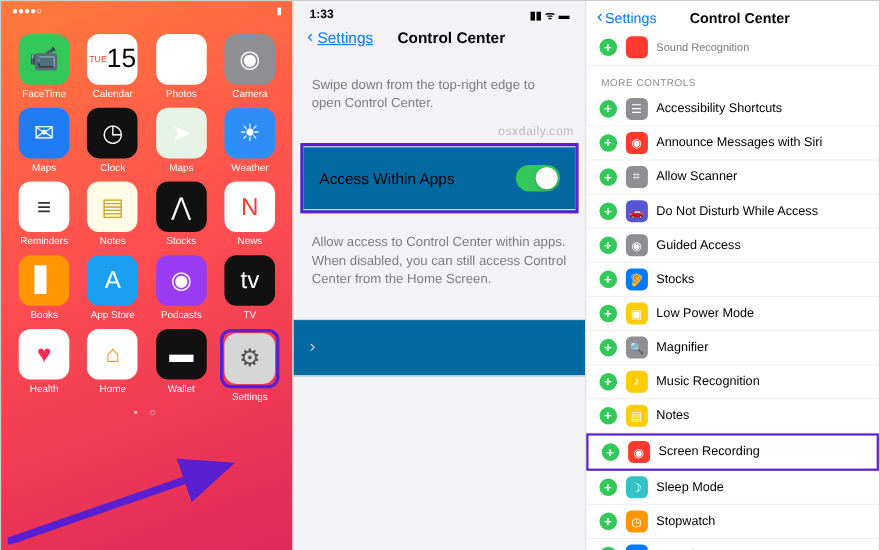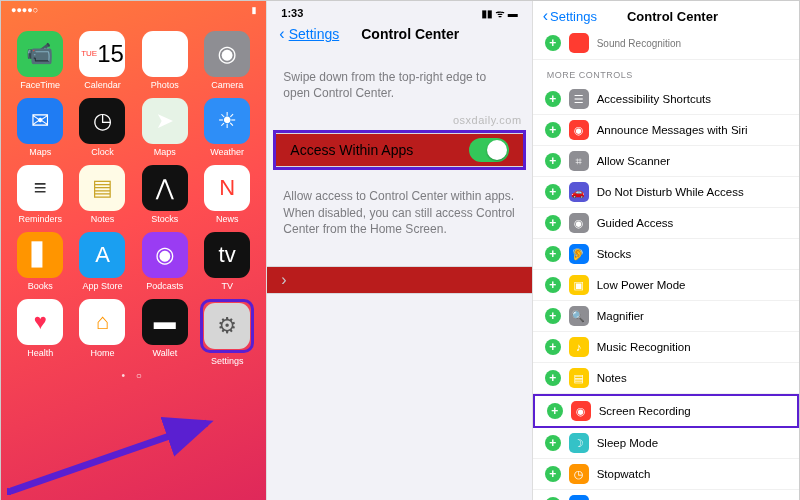--- a/index.html
+++ b/index.html
@@ -24,21 +24,21 @@
 
   
   .p2-status { height:24px; display:flex; justify-content:space-between; align-items:center; padding:0 14px; font-size:11px; font-weight:600; }
   .p2-status-right span { font-size:10px; margin-left:3px; }
   .p2-nav { display:flex; align-items:center; padding:0 12px 8px; gap:4px; }
   .back { color:#007aff; font-size:16px; }
   .back-text { color:#007aff; font-size:14px; text-decoration:underline; }
   .p2-title { font-weight:600; font-size:14px; margin-left:18px; }
   .p2-desc { color:#7c7c80; font-size:12px; padding:18px 16px 29px; line-height:1.35; position:relative; }
   .watermark { position:absolute; right:10px; top:30px; color:#bbb; font-size:11px; letter-spacing:.5px;margin-top:32px; }
-  .row-card { background:#b91c1c; border-top:1px solid #d8d8dc; border-bottom:1px solid #d8d8dc; padding:4px 14px; display:flex; justify-content:space-between; align-items:center; }
+  .row-card { background:#0369a1; border-top:1px solid #d8d8dc; border-bottom:1px solid #d8d8dc; padding:16px 14px; display:flex; justify-content:space-between; align-items:center; }
   .row-label { font-size:14px; }
   .toggle { width:40px; height:24px; border-radius:12px; background:#34c759; position:relative; }
   .toggle::after { content:""; position:absolute; right:2px; top:2px; width:20px; height:20px; background:#fff; border-radius:50%; box-shadow:0 1px 2px rgba(0,0,0,.3); }
   .access-hl { border:3px solid #5a1fd1; margin:0 6px; }
   .chev { color:#c7c7cc; font-size:16px; }
 
   
   .p3-nav { display:flex; align-items:center; padding:6px 10px 4px; gap:2px; }
   .p3-back { color:#007aff; font-size:13px; }
   .p3-title { font-weight:600; font-size:13px; margin-left:28px; }

